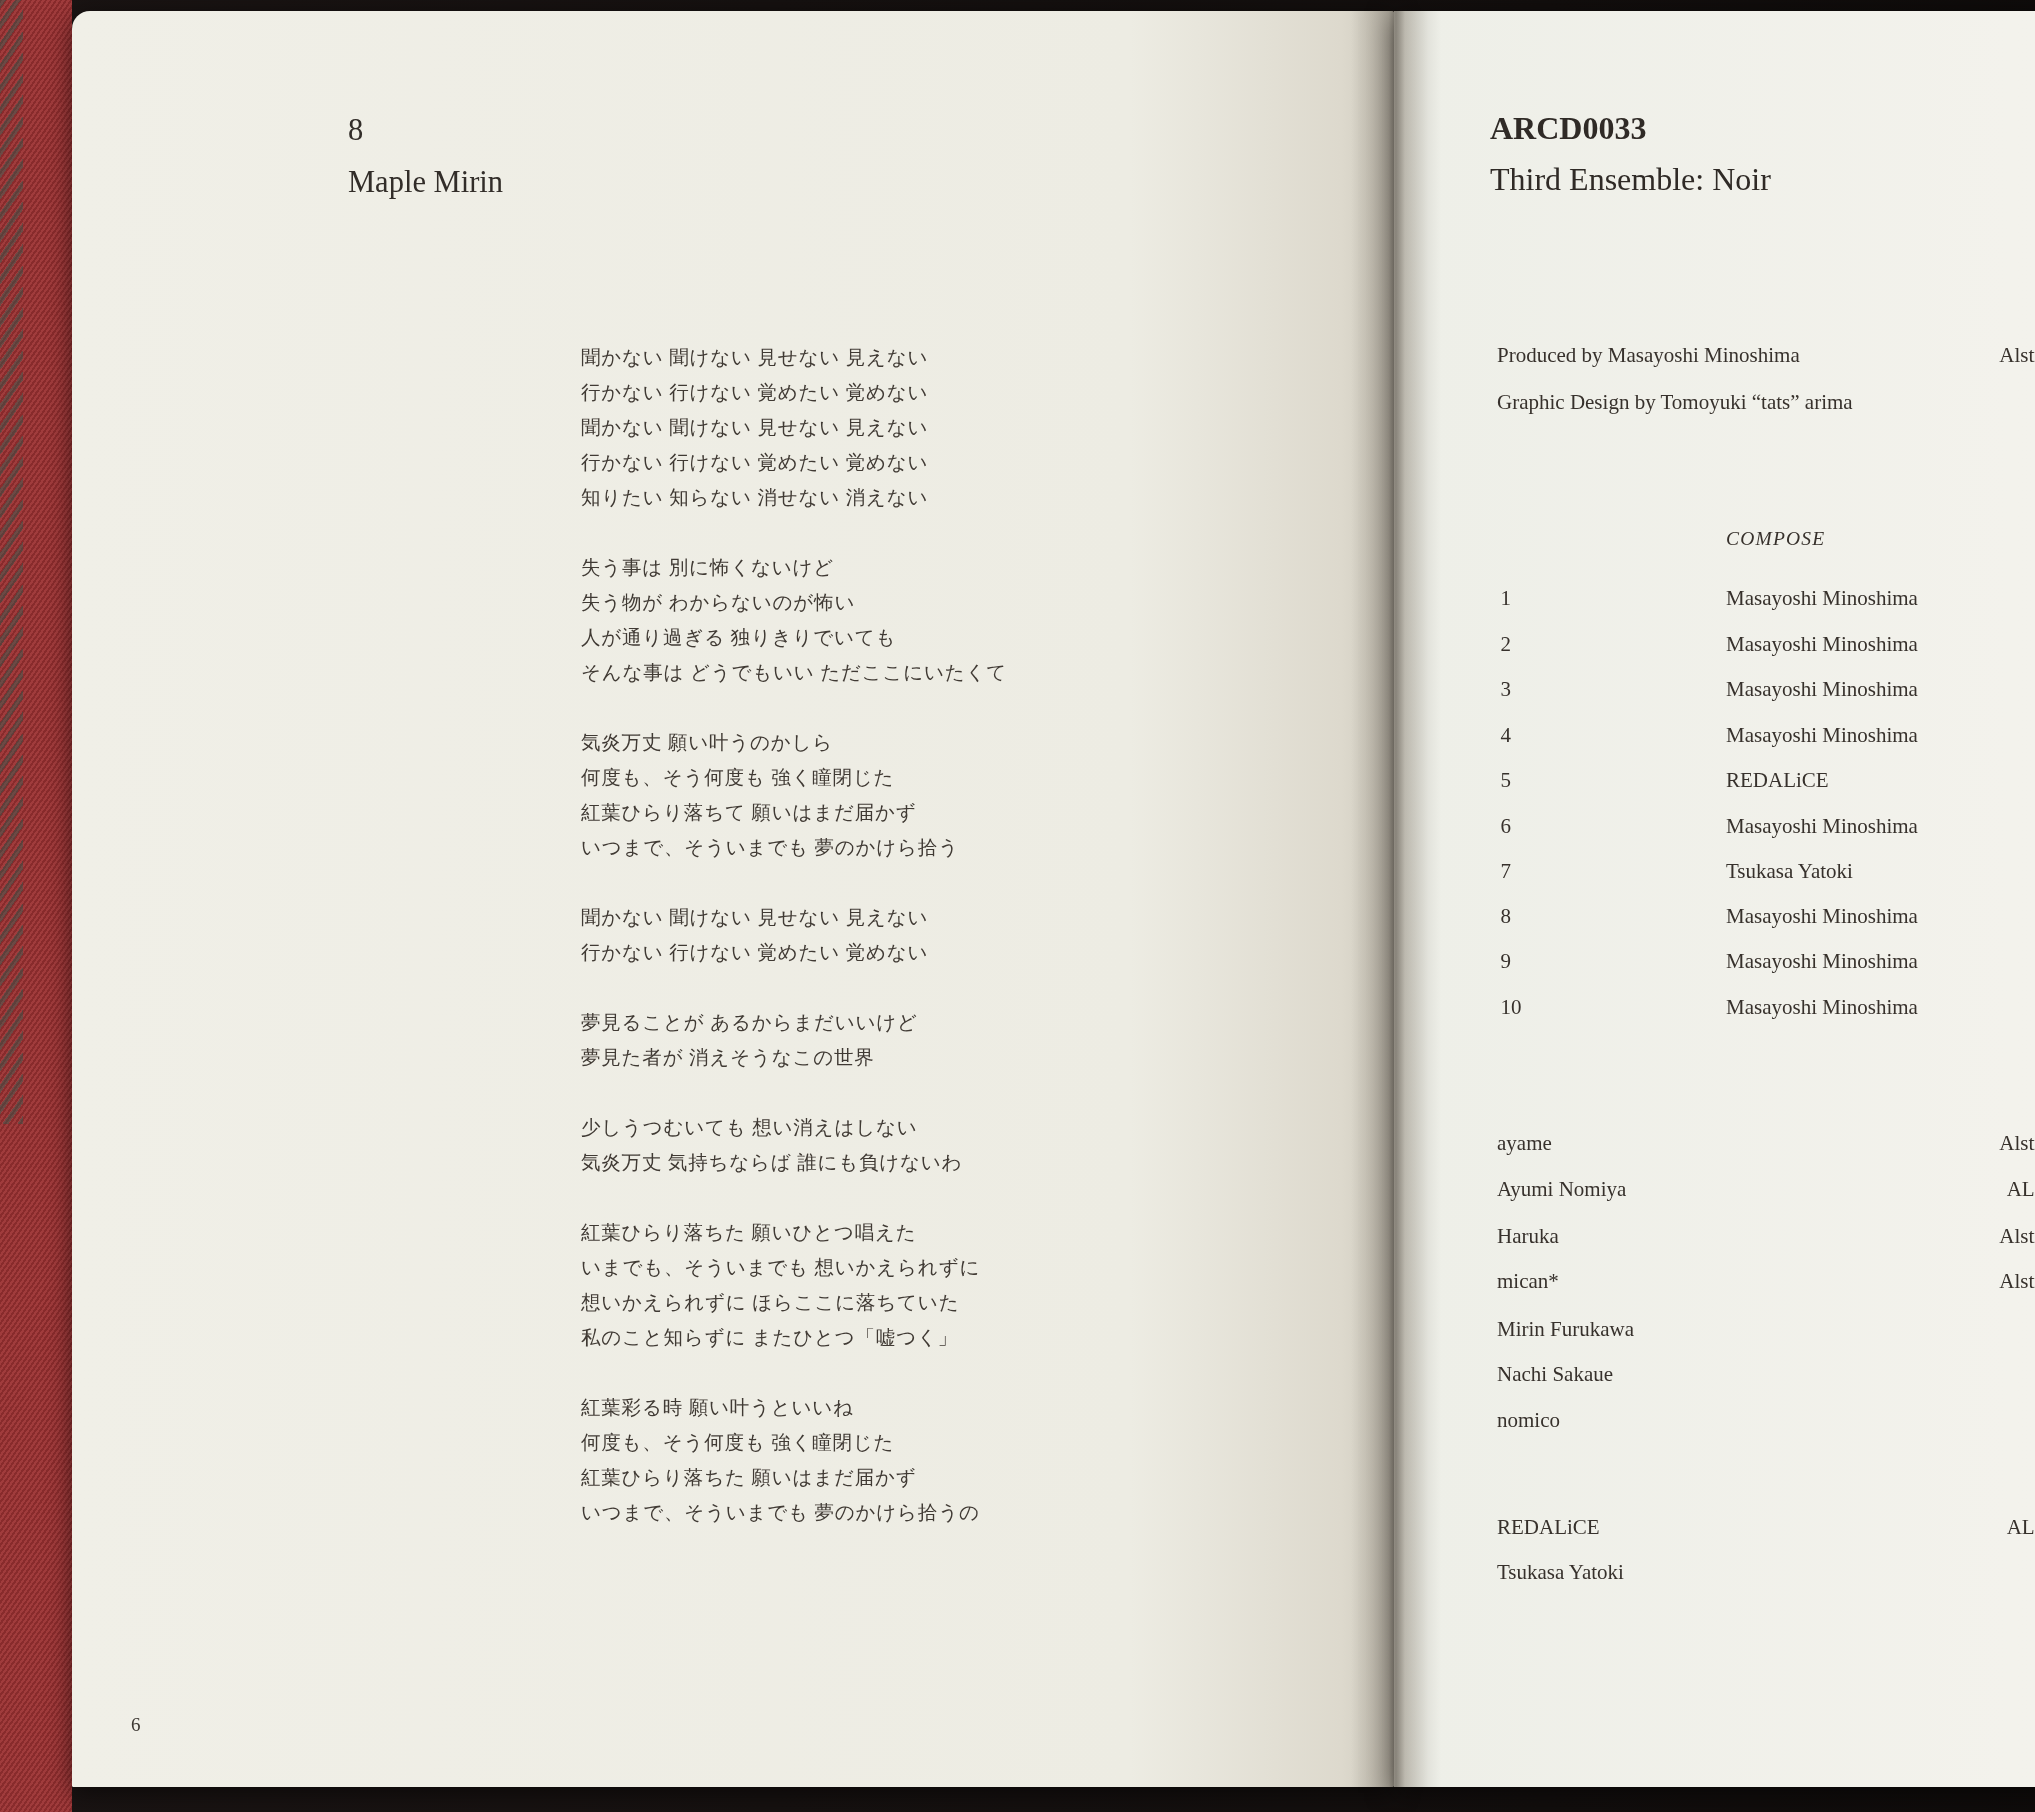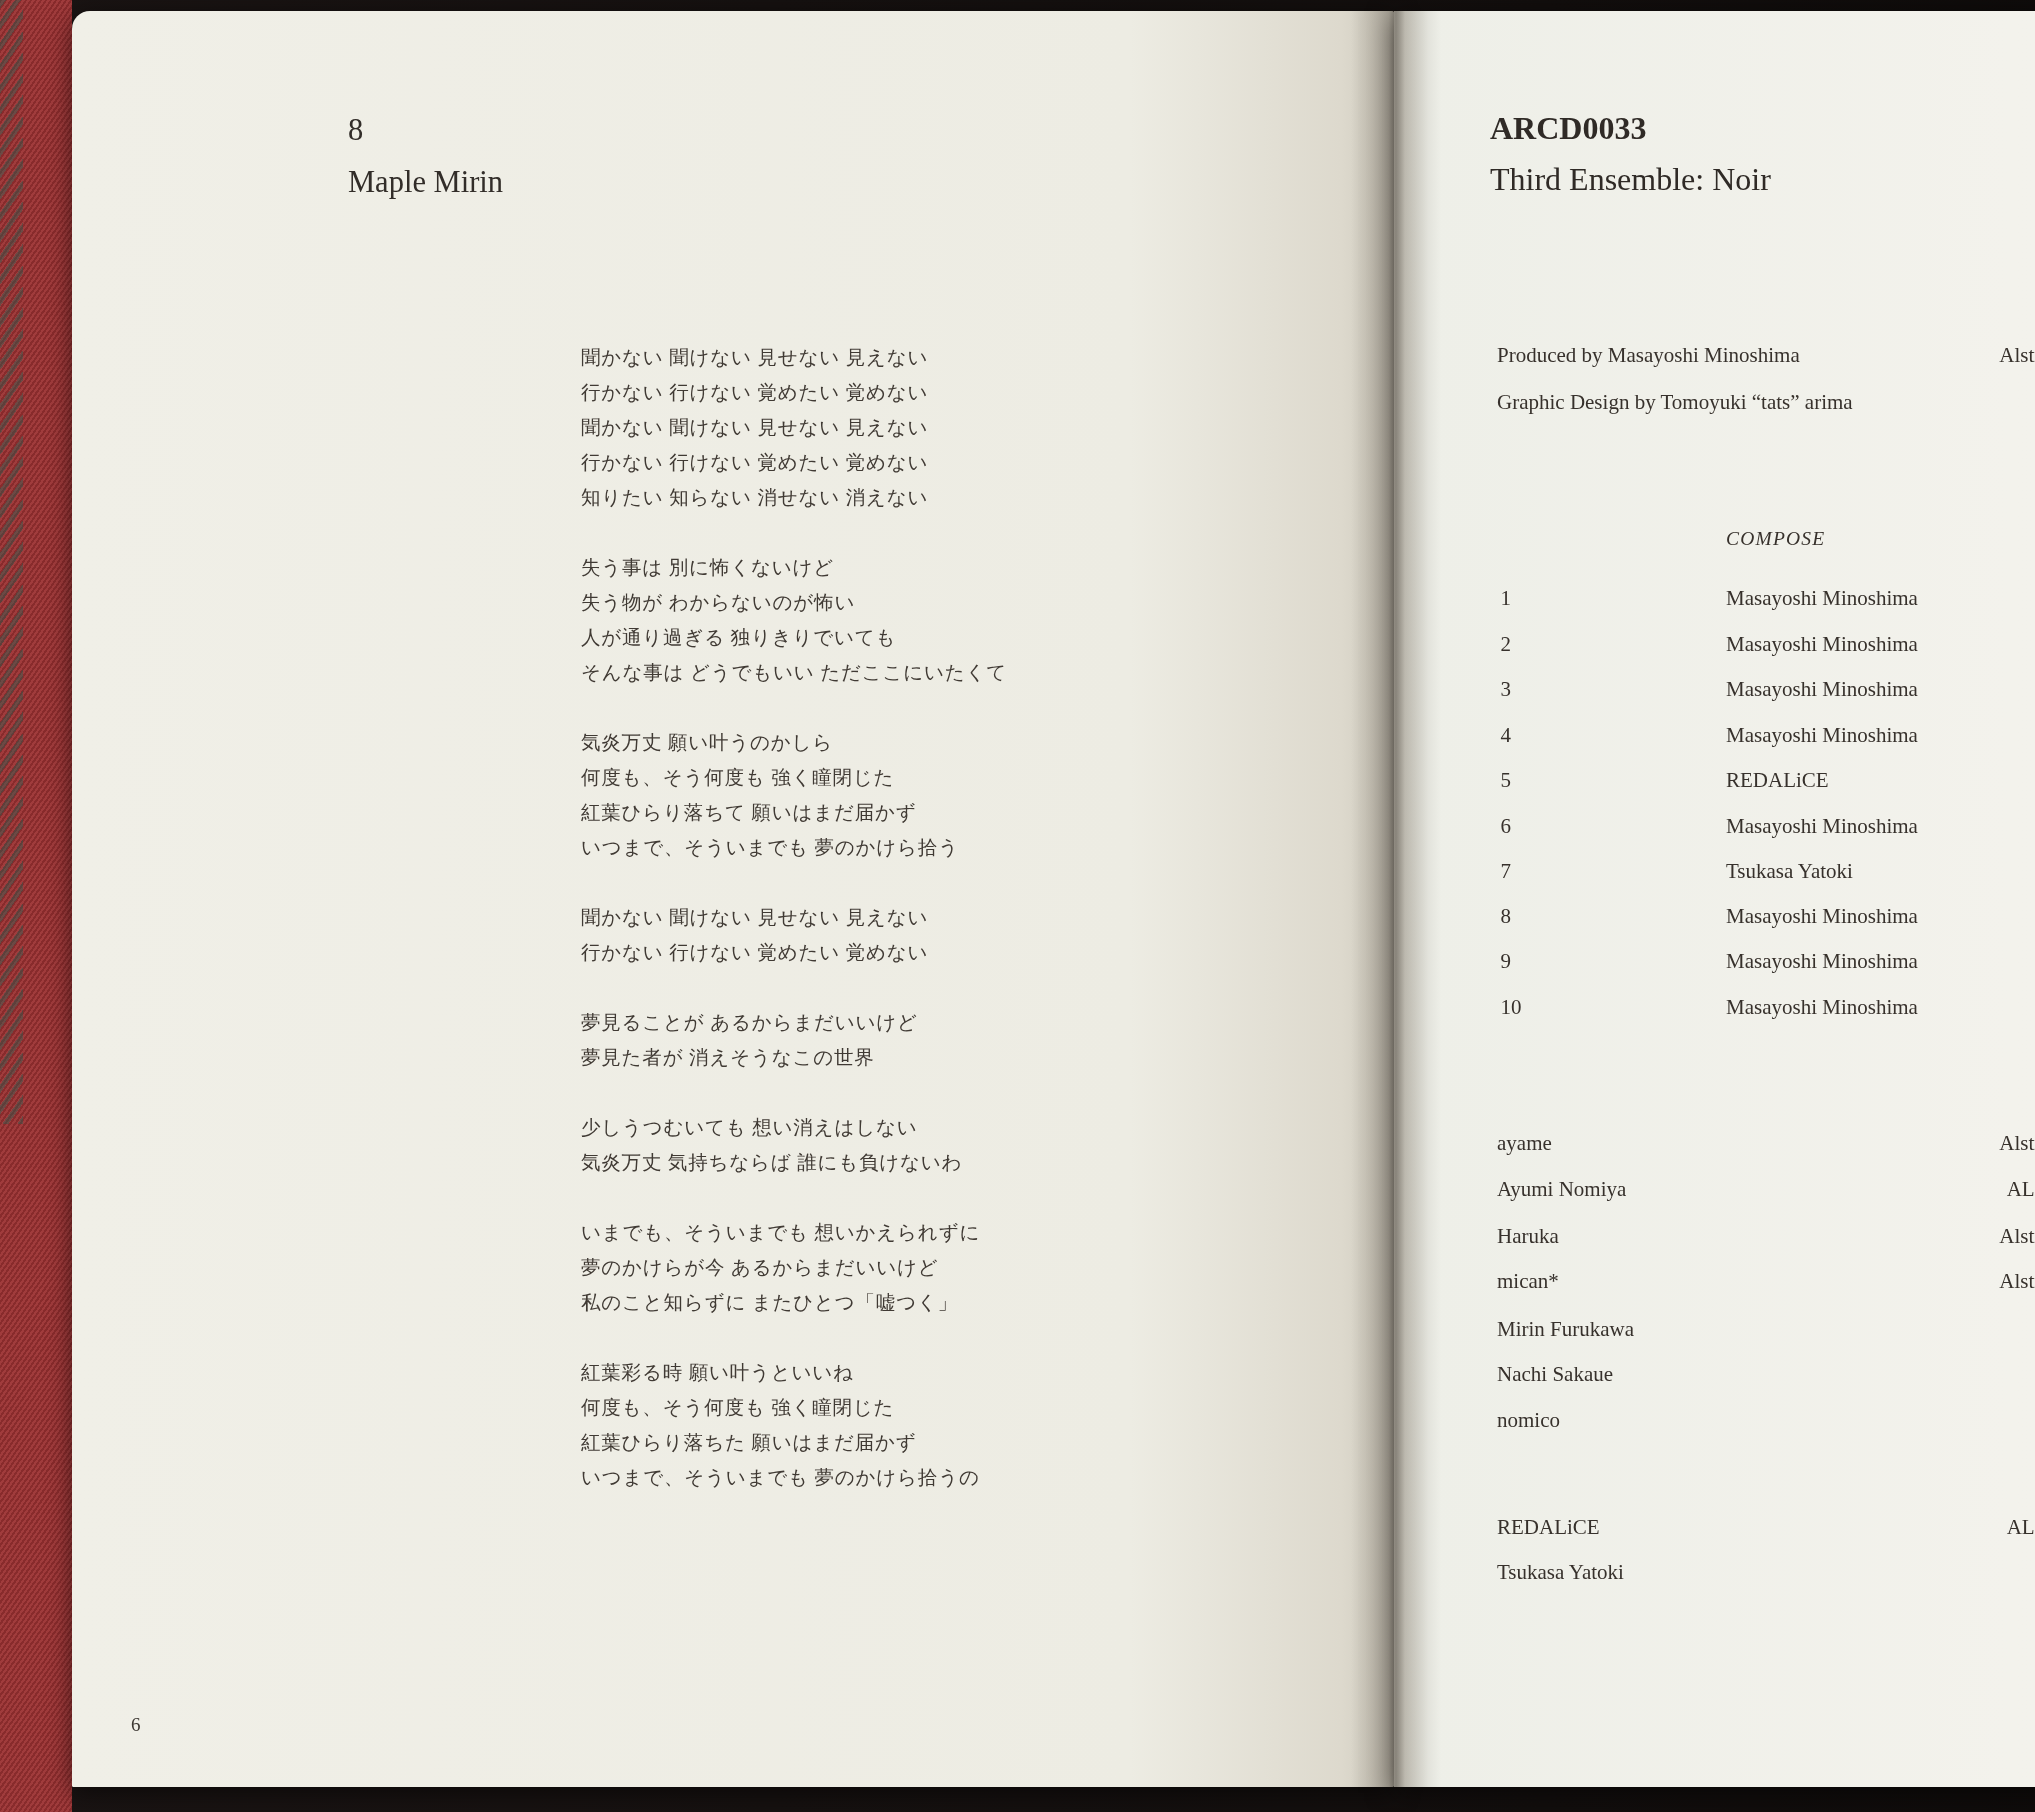--- a/index.html
+++ b/index.html
@@ -84,22 +84,23 @@
       </div>
       <div class="stanza">
         <div>夢見ることが あるからまだいいけど</div>
         <div>夢見た者が 消えそうなこの世界</div>
       </div>
       <div class="stanza">
         <div>少しうつむいても 想い消えはしない</div>
         <div>気炎万丈 気持ちならば 誰にも負けないわ</div>
       </div>
       <div class="stanza">
+        <div>紅葉ひらり落ちた 願いひとつ唱えた</div>
         <div>いまでも、そういまでも 想いかえられずに</div>
-        <div>夢のかけらが今 あるからまだいいけど</div>
+        <div>想いかえられずに ほらここに落ちていた</div>
         <div>私のこと知らずに またひとつ「嘘つく」</div>
       </div>
       <div class="stanza">
         <div>紅葉彩る時 願い叶うといいね</div>
         <div>何度も、そう何度も 強く瞳閉じた</div>
         <div>紅葉ひらり落ちた 願いはまだ届かず</div>
         <div>いつまで、そういまでも 夢のかけら拾うの</div>
       </div>
     </div>
 

